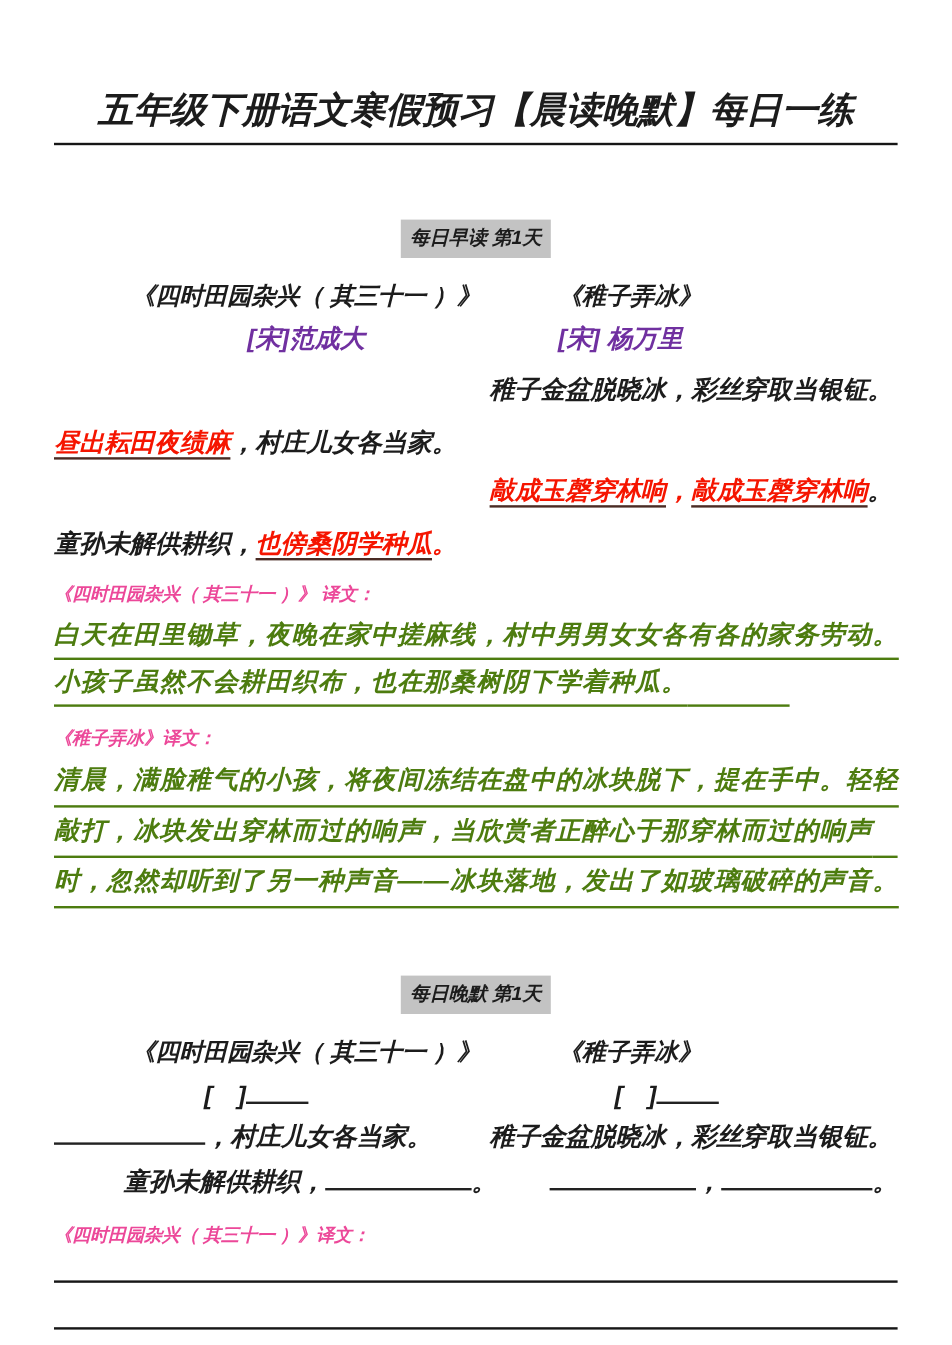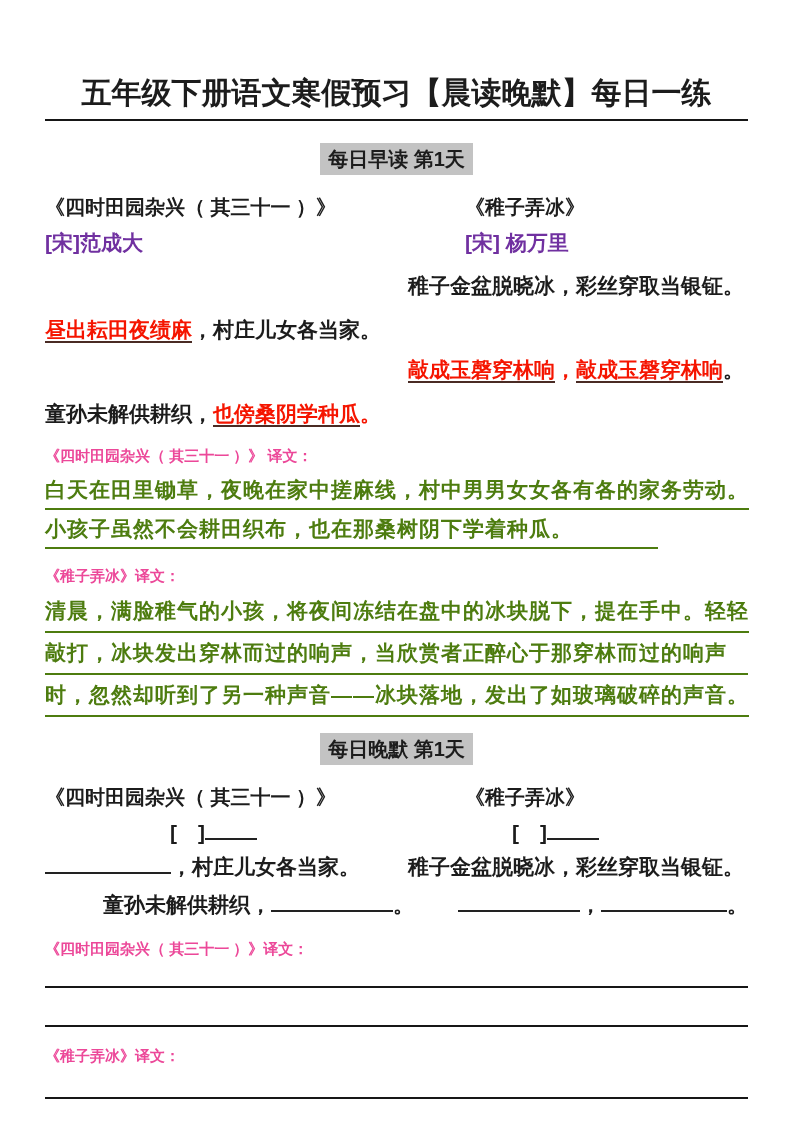--- a/index.html
+++ b/index.html
@@ -1,37 +1,37 @@
 <!DOCTYPE html>
 <html><head>
 <meta charset="utf-8">
 <style>
   html,body { margin:0; padding:0; background:#ffffff; }
   body {
     width:793px; height:1121px; overflow:hidden;
     font-family:"Liberation Sans","DejaVu Sans",sans-serif;
     font-weight:700; color:#1c1c1c;
   }
-  .page { box-sizing:border-box; width:793px; height:1121px; padding:74px 45px 0 45px; }
+  .page { box-sizing:border-box; width:793px; height:1121px; padding:74px 45px 0 45px;font-style:italic; }
 
   
   .doc-title {
     font-size:30px; line-height:38px; text-align:center; letter-spacing:0px;
     padding-bottom:7px; border-bottom:2px solid #161616; white-space:nowrap;
   }
 
   
   .badge-row { text-align:center; }
   .badge-row.morning { margin-top:22px; }
   .badge-row.evening { margin-top:16px; }
-  .badge { display:inline-block; background:#c3c3c3; padding:2px 8px; font-size:20px; line-height:28px; }
+  .badge { display:inline-block; background:#c3c3c3; padding:2px 8px; font-size:16px; line-height:28px;margin-top:40px; }
 
   
   .cols { display:flex; }
-  .cell-l { width:420px; text-align:left; }
+  .cell-l { width:420px; text-align:center; }
   .cell-r { flex:1; }
 
   .poem-titles { margin-top:18px; font-size:20px; line-height:28px; }
   .authors { margin-top:8px; font-size:21px; line-height:28px; color:#7030a0; }
 
   .poemrow { display:flex; font-size:21px; line-height:40px; white-space:nowrap; }
   .poemrow.first { margin-top:9px; }
   .poemrow .pl { width:363px;margin-top:44px; }
   .poemrow .pr { flex:1; }
 

